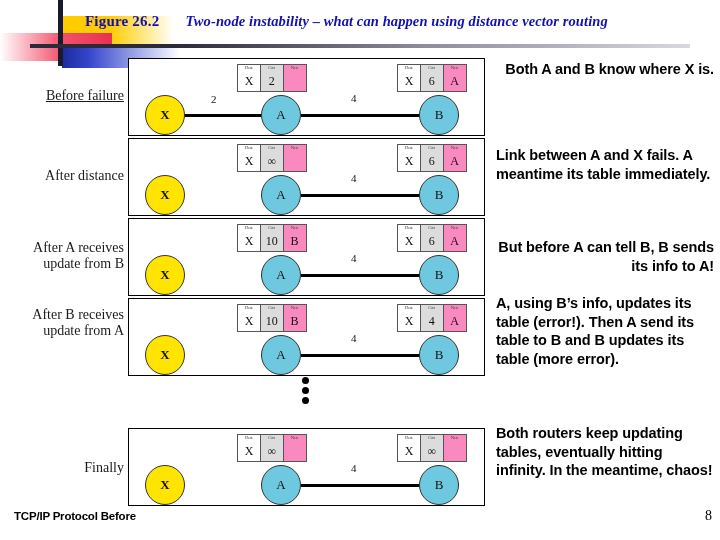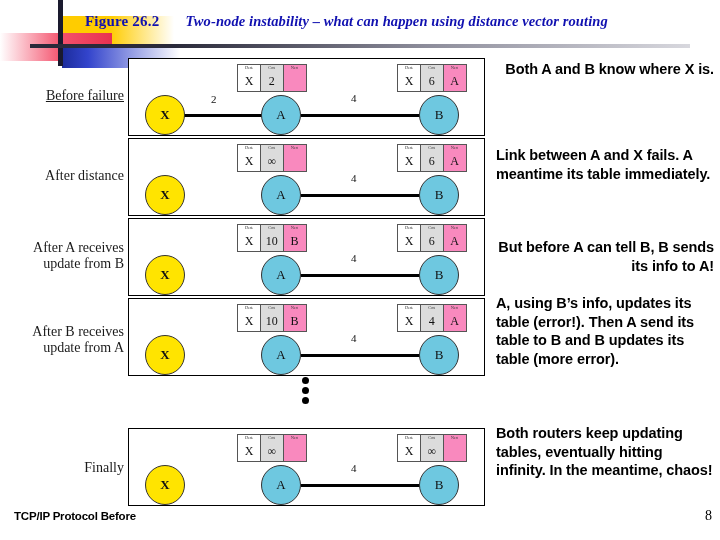--- a/index.html
+++ b/index.html
@@ -349,21 +349,21 @@
         <div class="rcell cost">
           <span class="hdr">Cost</span>
           <span class="val">6</span>
         </div>
         <div class="rcell hop">
           <span class="hdr">Next</span>
           <span class="val">A</span>
         </div>
       </div>
     </div>
-    <div class="stage-label" style="top: 324px; text-align: right;">After B receives<br>update from A</div>
+    <div class="stage-label" style="top: 307px; text-align: right;">After B receives<br>update from A</div>
     <div class="diagram-box" style="top: 298px; height: 78px;">
       <div class="link" style="left: 172px; top: 55px; width: 138px;"></div>
       <div class="link-cost" style="left: 222px; top: 33px;">4</div>
       <div class="node x-node" style="left: 16px; top: 36px;">X</div>
       <div class="node r-node" style="left: 132px; top: 36px;">A</div>
       <div class="node r-node" style="left: 290px; top: 36px;">B</div>
       <div class="rtable" style="left: 108px; top: 5px;">
         <div class="rcell dest">
           <span class="hdr">Dest.</span>
           <span class="val">X</span>

